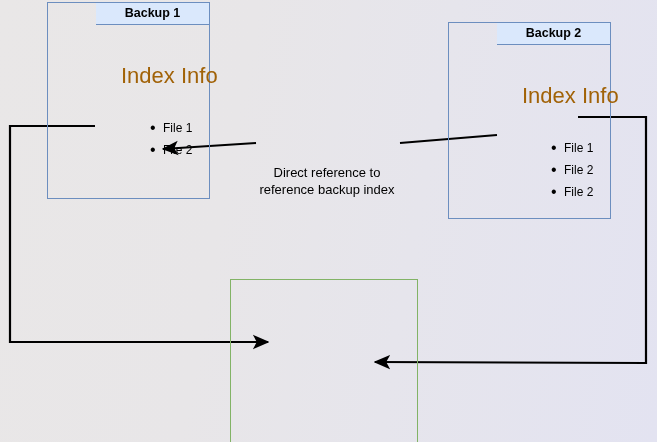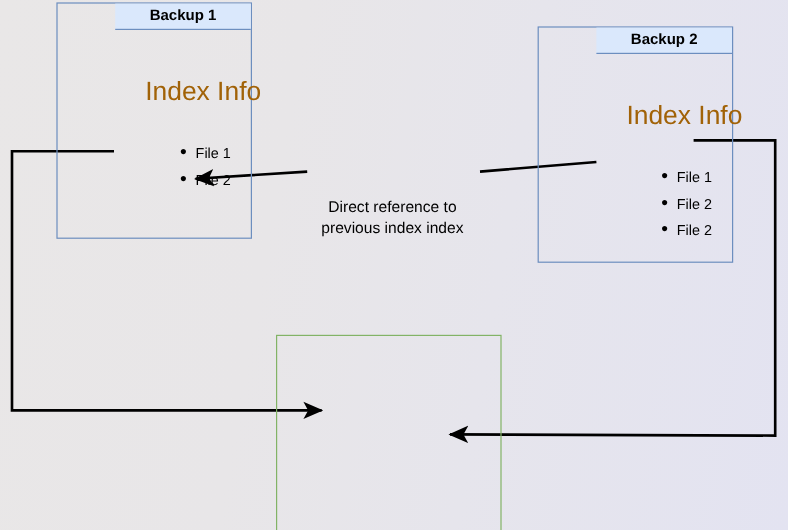--- a/index.html
+++ b/index.html
@@ -150,16 +150,16 @@
         <li>File 2</li>
       </ul>
     </div>
   </div>
 
   <div class="node green" style="left:230px; top:279px; width:188px; height:165px;">
   </div>
 
   <div class="edge-label" style="left:251px; top:124px; width:152px;">
     <div>Direct reference to</div>
-    <div>previous index index</div>
+    <div>reference backup index</div>
   </div>
 
 </div>
 
 </body></html>

